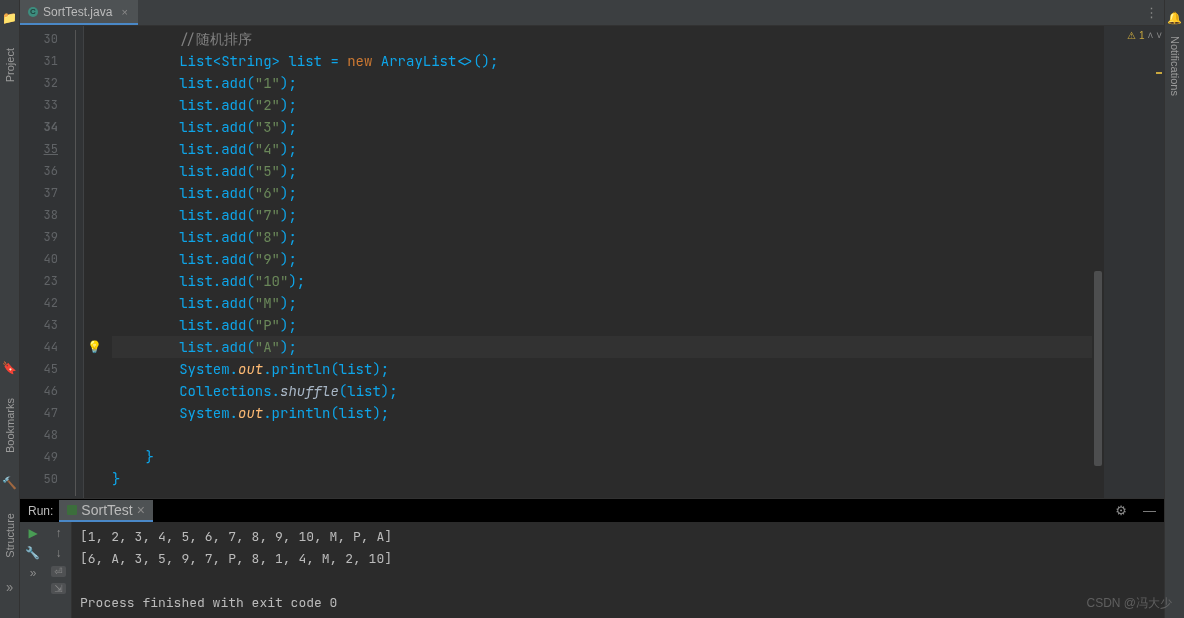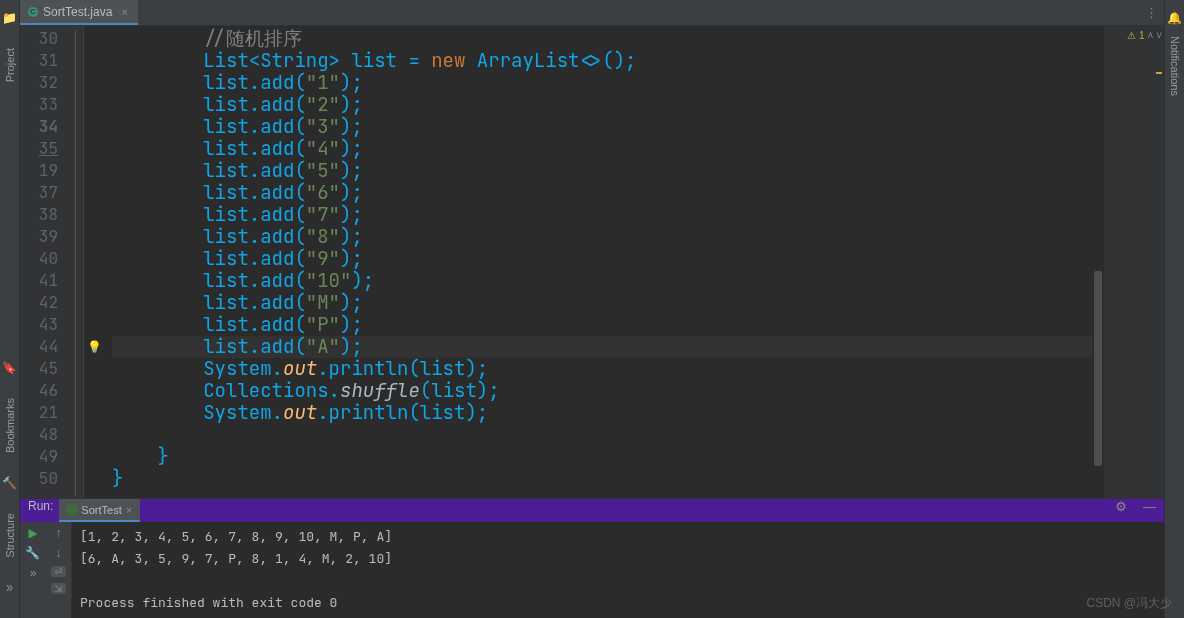--- a/index.html
+++ b/index.html
@@ -22,26 +22,26 @@
   
   .tab-bar { height:26px; background:#3c3f41; border-bottom:1px solid #323232; display:flex; align-items:stretch; font-family:"Segoe UI",sans-serif; }
   .tab-bar .tab { display:flex; align-items:center; padding:0 10px 0 8px; background:#4e5254; border-bottom:2px solid #4a88c7; color:#bbbbbb; font-size:12px; gap:5px; }
   .tab-bar .tab .c-icon { width:10px; height:10px; border-radius:50%; background:#3d8d7e; display:inline-flex; align-items:center; justify-content:center; font-size:8px; color:#1e3c38; font-weight:bold; }
   .tab-bar .tab .close { color:#8a8a8a; font-size:11px; margin-left:4px; }
   .tab-bar .spacer { flex:1; }
   .tab-bar .menu-dots { display:flex; align-items:center; padding:0 6px; color:#8a8a8a; }
   
   
   .editor-wrap { flex:1; display:flex; background:#2b2b2b; min-height:0; position:relative; }
-  .gutter { width:48px; background:#313335; color:#606366; text-align:right; padding-right:10px; font-size:16px; line-height:22px; padding-top:2px; }
+  .gutter { width:48px; background:#313335; color:#606366; text-align:right; padding-right:10px; font-size:12px; line-height:22px; padding-top:2px; }
   .fold-col { width:16px; background:#313335; border-right:1px solid #404244; position:relative; }
   .fold-col .fold-line { position:absolute; left:7px; top:4px; bottom:2px; width:1px; background:#555; }
   .bulb-col { width:24px; background:#2b2b2b; position:relative; }
   .bulb-col .bulb { position:absolute; left:3px; font-size:12px; }
-  .code { flex:1; padding-left:4px; line-height:22px; white-space:pre; font-size:19px; padding-top:2px; overflow:hidden; }
+  .code { flex:1; padding-left:4px; line-height:22px; white-space:pre; font-size:14px; padding-top:2px; overflow:hidden; }
   .code .line { height:22px; }
   .code .line.current { background:#323232; }
   
   
   .k { color:#cc7832; }      
   .s { color:#6a8759; }      
   .c { color:#808080; }      
   .t { color:#0ea5e9; }      
   .f { font-style:italic; color:#fdba74; } 
   .m { font-style:italic; color:#a9b7c6; } 
@@ -51,22 +51,22 @@
   .err-strip .warn-top { position:absolute; top:4px; right:2px; color:#c9a83f; display:flex; align-items:center; gap:3px; font-family:"Segoe UI",sans-serif; font-size:10px; white-space:nowrap; }
   .err-strip .warn-top .chev { color:#8a8a8a; }
   .err-strip .mark { position:absolute; right:2px; width:6px; height:2px; background:#c9a83f; }
   
   
   .editor-scroll { width:12px; background:#2b2b2b; position:relative; }
   .editor-scroll .thumb { position:absolute; top:245px; left:2px; right:2px; height:195px; background:#4d4e4f; border-radius:2px; }
   
   
   .run-panel { height:120px; background:#2b2b2b; border-top:1px solid #323232; display:flex; flex-direction:column; font-family:"Segoe UI",sans-serif; }
-  .run-header { height:24px; background:#4c1d95; display:flex; padding:0 8px; font-size:12px; color:#bbbbbb; gap:6px; }
-  .run-header .rtab { background:#4e5254; padding:2px 8px; border-bottom:2px solid #4a88c7; display:flex; align-items:center; gap:4px; font-size:11px; }
+  .run-header { height:24px; background:#000000; display:flex; align-items:center; padding:0 8px; font-size:12px; color:#bbbbbb; gap:6px; }
+  .run-header .rtab { background:#4e5254; padding:2px 8px; border-bottom:2px solid #4a88c7; display:flex; align-items:center; gap:4px; font-size:14px; }
   .run-header .rtab .ricon { width:10px; height:10px; background:#3c6e3c; border-radius:1px; }
   .run-header .spacer { flex:1; }
   .run-header .act-icon { color:#8a8a8a; margin-left:10px; cursor:default; font-size:13px; }
   .run-body { flex:1; display:flex; }
   .run-tools { width:26px; background:#3c3f41; display:flex; flex-direction:column; align-items:center; padding-top:4px; gap:6px; color:#8a8a8a; font-size:12px; }
   .run-tools2 { width:26px; background:#3c3f41; display:flex; flex-direction:column; align-items:center; padding-top:4px; gap:6px; color:#8a8a8a; font-size:12px; border-right:1px solid #323232; }
   .run-tools .play { color:#499c54; }
   .console { flex:1; padding:4px 8px; font-family:"JetBrains Mono","Consolas",monospace; font-size:13px; line-height:22px; color:#bbbbbb; white-space:pre; }
   
   .watermark { position:absolute; right:12px; bottom:6px; color:#6c6c6c; font-size:12px; font-family:"Segoe UI",sans-serif; opacity:.8; }
@@ -100,32 +100,32 @@
     </div>
 
     <div class="editor-wrap">
       <div class="gutter" id="gutter">
           <div style="height: 22px;">30</div>
           <div style="height: 22px;">31</div>
           <div style="height: 22px;">32</div>
           <div style="height: 22px;">33</div>
           <div style="height: 22px; font-weight: bold;">34</div>
           <div style="height: 22px; text-decoration: underline;">35</div>
-          <div style="height: 22px;">19</div>
+          <div style="height: 22px;">36</div>
           <div style="height: 22px;">37</div>
           <div style="height: 22px;">38</div>
           <div style="height: 22px; text-align: right;">39</div>
           <div style="height: 22px;">40</div>
-          <div style="height: 22px;">41</div>
+          <div style="height: 22px;">23</div>
           <div style="height: 22px;">42</div>
           <div style="height: 22px;">43</div>
           <div style="height: 22px;">44</div>
           <div style="height: 22px;">45</div>
           <div style="height: 22px;">46</div>
-          <div style="height: 22px;">21</div>
+          <div style="height: 22px;">47</div>
           <div style="height: 22px;">48</div>
           <div style="height: 22px;">49</div>
           <div style="height: 22px;">50</div>
         </div>
       <div class="fold-col">
           <div class="fold-line"></div>
         </div>
       <div class="bulb-col">
         <span class="bulb" id="bulb" style="top: 313px;">💡</span>
       </div>

